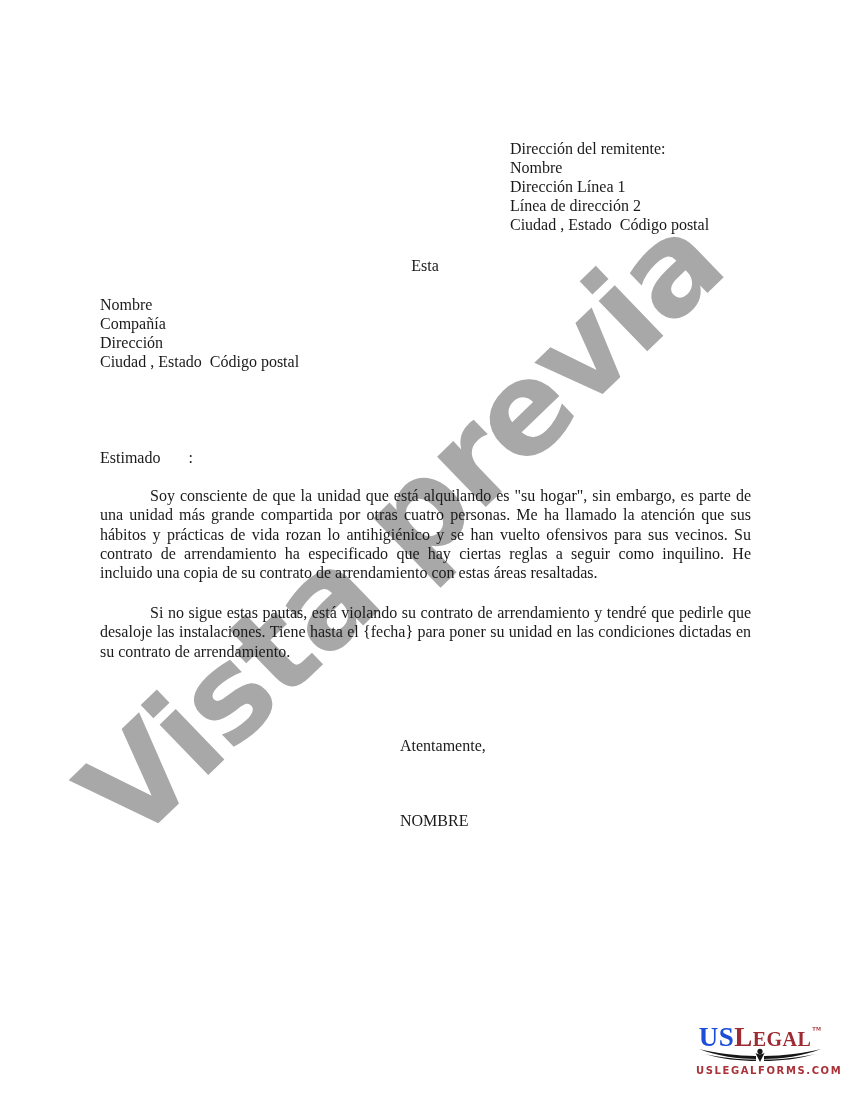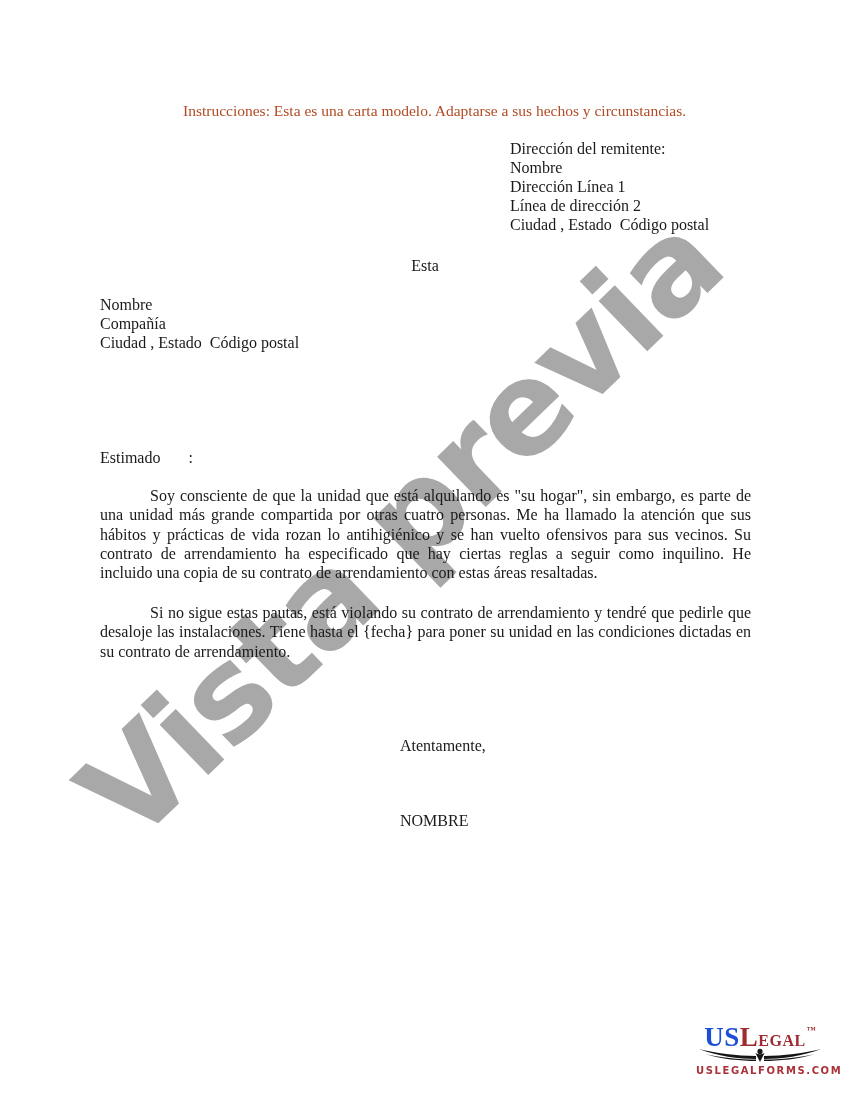--- a/index.html
+++ b/index.html
@@ -63,56 +63,56 @@
 
   
   #uslegal-logo { left: 696px; top: 1024px; width: 128px; text-align: center; line-height: 1; }
   .brand-line {
     font-family: "Liberation Serif", serif;
     font-weight: bold;
     white-space: nowrap;
     line-height: 1;
   }
   .brand-big   { font-size: 27px; letter-spacing: 0.5px; }
-  .brand-small { font-size: 16px; letter-spacing: 0.5px; }
+  .brand-small { font-size: 20px; letter-spacing: 0.5px; }
   .brand-tm    { font-size: 9px; vertical-align: 13px; margin-left: 1px; }
   #eagle-wings { margin-top: -3px; }
   .site-line {
     font-family: "DejaVu Sans", sans-serif;
     font-weight: bold;
     font-size: 10px;
     letter-spacing: 1.6px;
     margin-top: 1px;
     white-space: nowrap;
   }
 </style>
 </head>
 <body>
 
 <div>
 
   <div id="watermark" style="color: rgb(168, 168, 168);">Vista previa</div>
 
   <div id="content">
 
-    <div id="instruction-note" class="abs" style="color: rgb(176, 75, 36);">Instrucciones: Esta es una carta modelo. Adaptarse a sus hechos y circunstancias.</div>
 
     <div id="sender-block" class="abs">
       <div class="addr-line">Dirección del remitente:</div>
       <div class="addr-line">Nombre</div>
       <div class="addr-line">Dirección Línea 1</div>
       <div class="addr-line">Línea de dirección 2</div>
       <div class="addr-line">Ciudad , Estado  Código postal</div>
     </div>
 
     <div id="date-line" class="abs">Esta</div>
 
     <div id="recipient-block" class="abs">
       <div class="addr-line">Nombre</div>
       <div class="addr-line">Compañía</div>
+      <div class="addr-line">Dirección</div>
       <div class="addr-line">Ciudad , Estado  Código postal</div>
     </div>
 
 
     <div id="salutation-line" class="abs pre">Estimado       :</div>
 
     <div id="body-paragraph-1" class="abs para">Soy consciente de que la unidad que está alquilando es "su hogar", sin embargo, es parte de una unidad más grande compartida por otras cuatro personas. Me ha llamado la atención que sus hábitos y prácticas de vida rozan lo antihigiénico y se han vuelto ofensivos para sus vecinos. Su contrato de arrendamiento ha especificado que hay ciertas reglas a seguir como inquilino. He incluido una copia de su contrato de arrendamiento con estas áreas resaltadas.</div>
 
     <div id="body-paragraph-2" class="abs para">Si no sigue estas pautas, está violando su contrato de arrendamiento y tendré que pedirle que desaloje las instalaciones. Tiene hasta el {fecha} para poner su unidad en las condiciones dictadas en su contrato de arrendamiento.</div>
 

